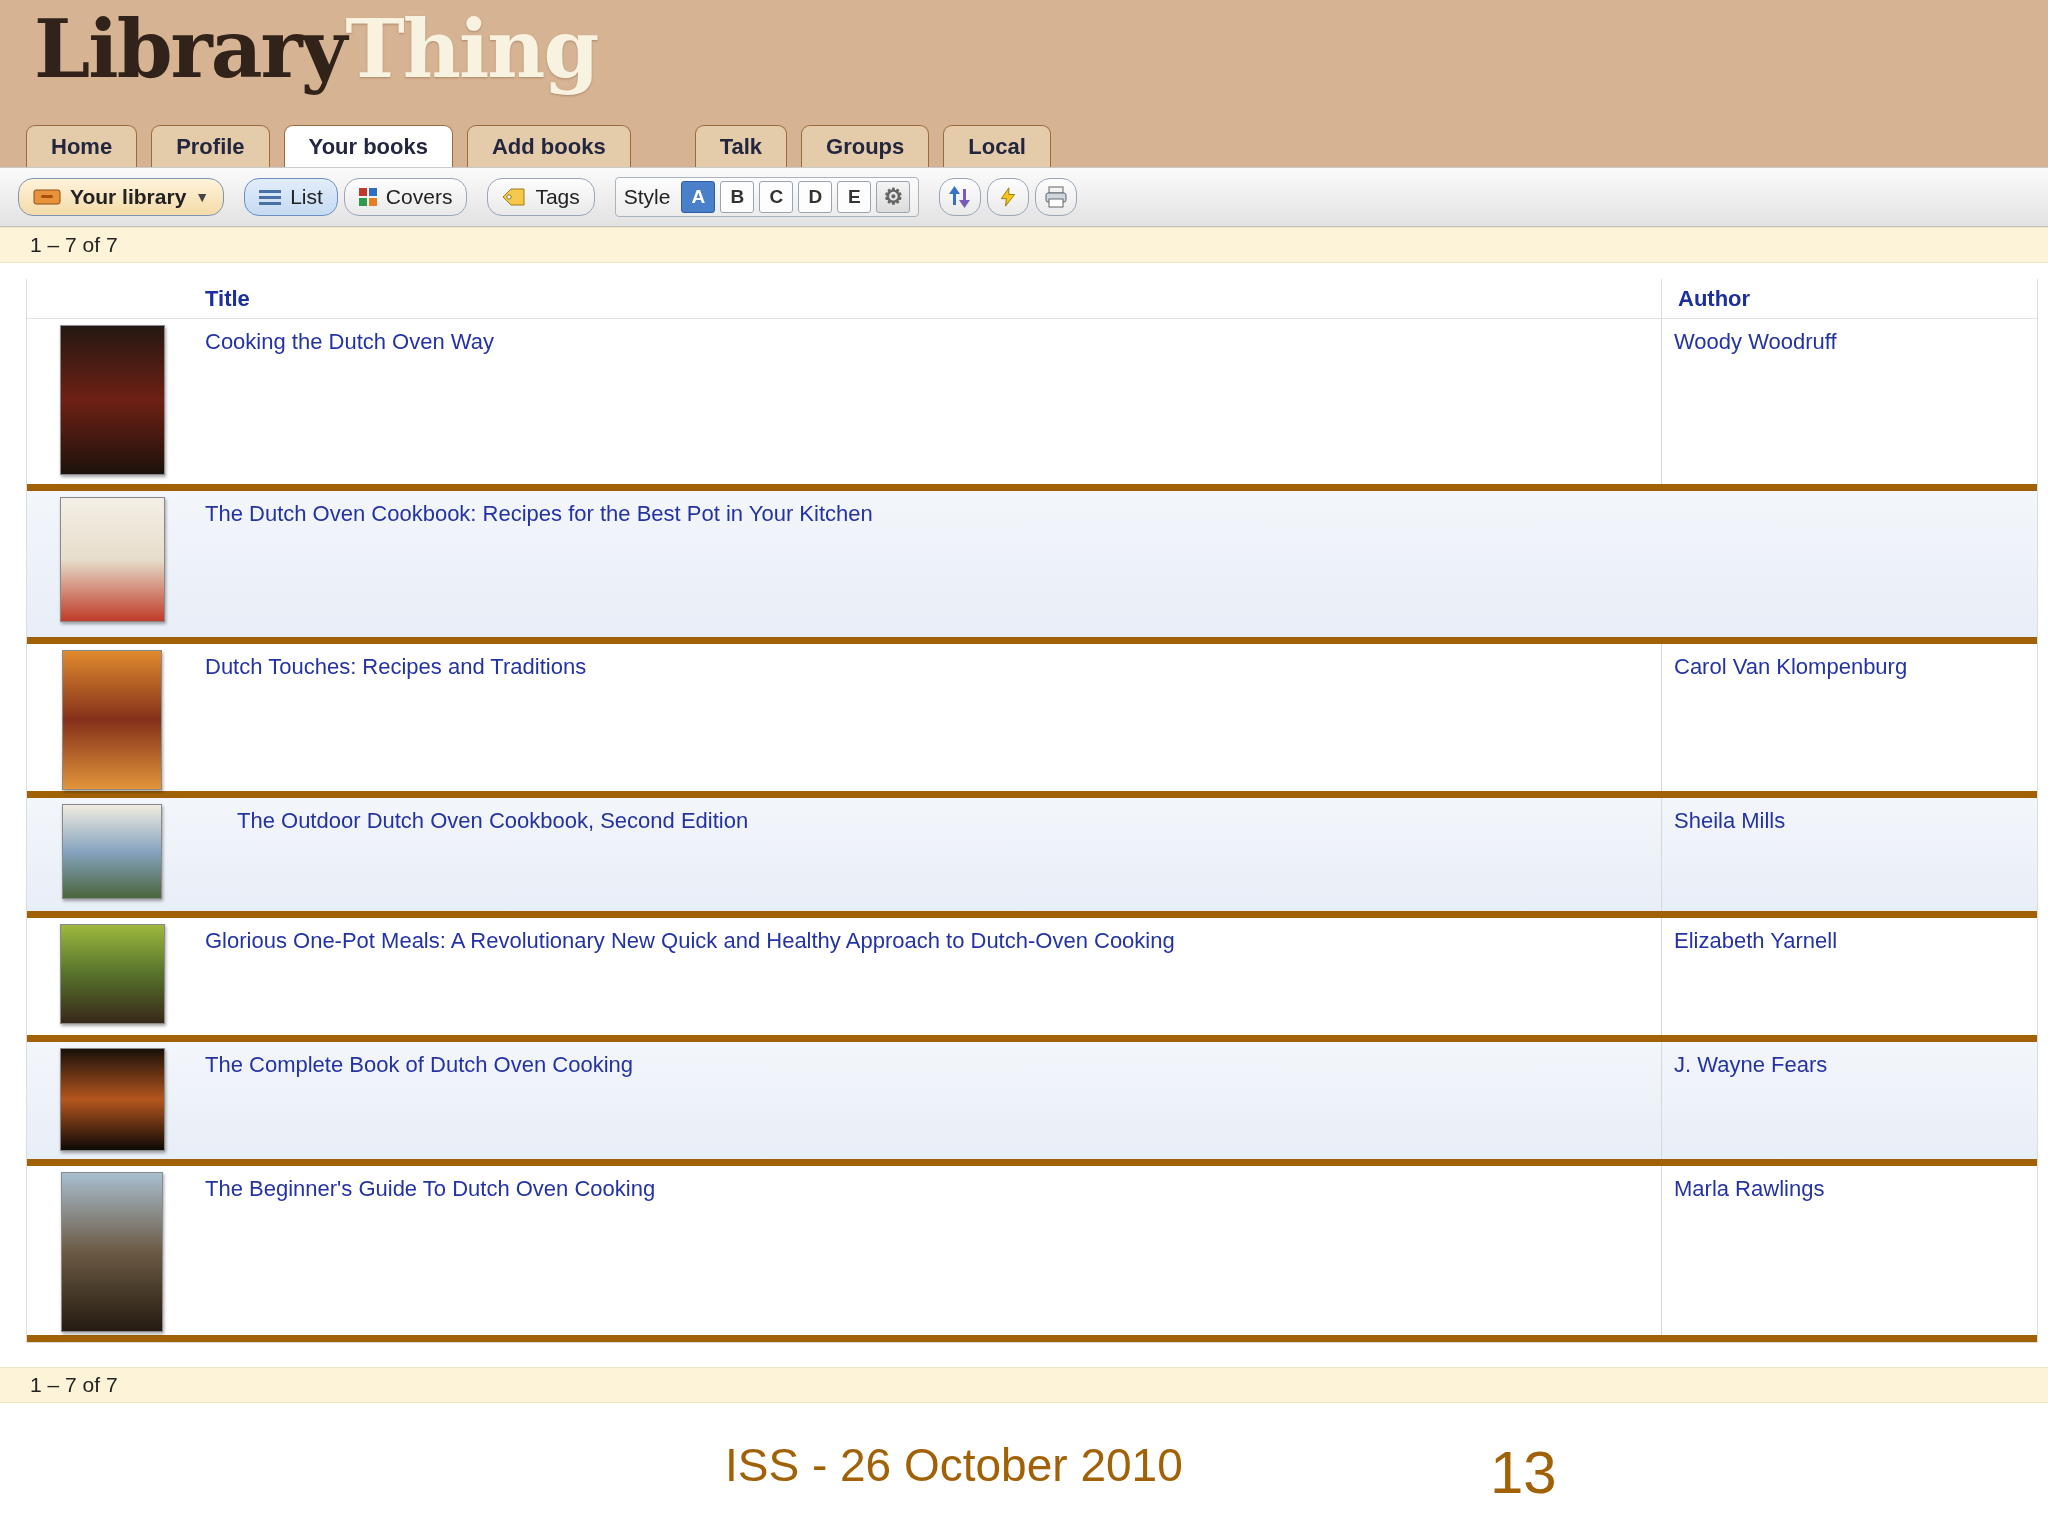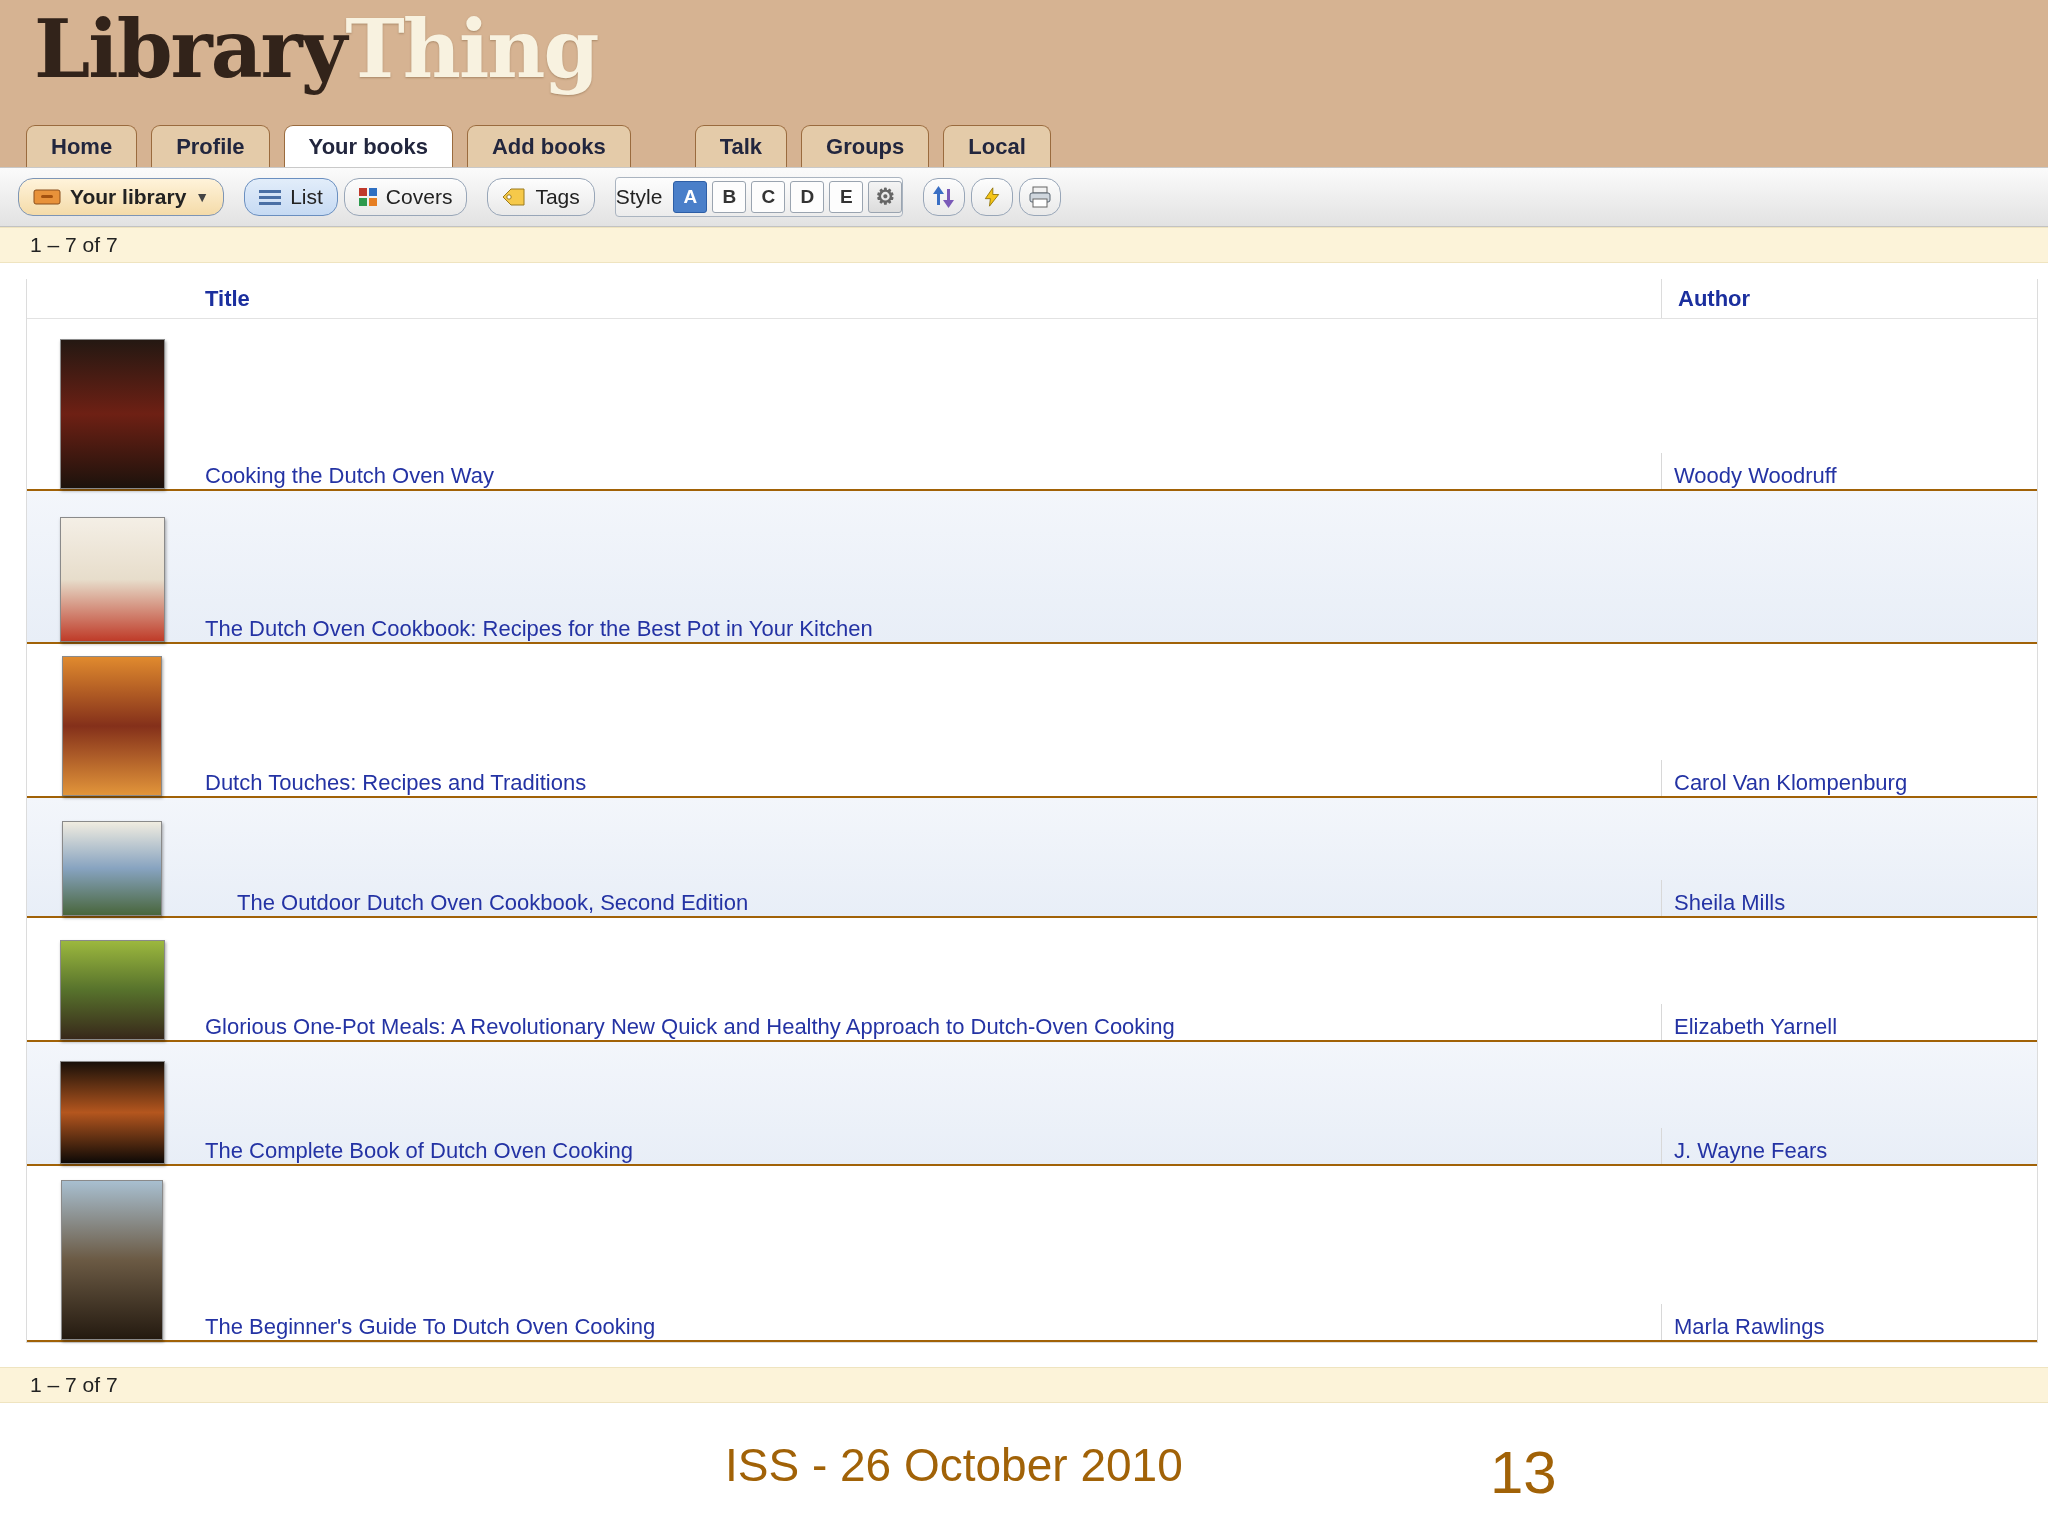--- a/index.html
+++ b/index.html
@@ -17,42 +17,42 @@
   .tab.active { background:#ffffff; }
   .tab.gap { margin-left:50px; }
 
   
   .toolbar { height:60px; background:linear-gradient(#fbfbfb,#e2e2e2); border-top:1px solid #c9c9c9; border-bottom:1px solid #c2c2c2; display:flex; align-items:center; padding:0 18px; gap:20px; }
   .tbtn { height:38px; display:inline-flex; align-items:center; gap:9px; padding:0 14px; background:linear-gradient(#fdfdfd,#e9e9e9); border:1px solid #98a6b8; border-radius:15px; font-size:21px; color:#222; cursor:pointer; font-family:"Liberation Sans", sans-serif; }
   .tbtn.selected { background:linear-gradient(#e2edfa,#c6daf3); border-color:#6a8fc0; }
   .library-btn { background:linear-gradient(#fff3da,#f4dba9); border-color:#7d95b5; font-weight:bold; }
   .library-btn .caret { font-size:14px; color:#444; }
   .btn-group { display:inline-flex; gap:6px; }
-  .style-group { display:inline-flex; align-items:center; gap:5px; background:linear-gradient(#fdfdfd,#ececec); border:1px solid #aab4c0; border-radius:4px; height:40px; padding:0 0; }
+  .style-group { display:inline-flex; align-items:center; gap:5px; background:linear-gradient(#fdfdfd,#ececec); border:1px solid #aab4c0; border-radius:4px; height:40px; padding:0 8px; }
   .style-label { font-size:21px; color:#222; margin-right:6px; }
   .style-btn { width:34px; height:32px; border:1px solid #9aa4b0; background:#fdfdfd; border-radius:3px; font-size:19px; font-weight:bold; color:#333; cursor:pointer; display:flex; align-items:center; justify-content:center; font-family:"Liberation Sans", sans-serif; }
   .style-btn.selected { background:#4a7fc9; border-color:#2d5ea6; color:#fff; }
   .style-btn.gear-btn { color:#666; font-size:22px; background:linear-gradient(#f4f4f4,#dcdcdc); }
   .icon-btn { width:42px; justify-content:center; padding:0; }
   .icon { display:inline-flex; align-items:center; justify-content:center; }
 
   
   .pagination { height:36px; background:#fcf3d9; border-top:1px solid #efe4c0; border-bottom:1px solid #efe4c0; display:flex; align-items:center; padding-left:30px; font-size:21px; color:#222; }
   .pagination.bottom { margin-top:24px; }
 
   
   .table-wrap { margin:16px 10px 0 26px; width:2012px; border:1px solid #dcdcdc; border-top:none; background:#fff; }
   .thead { display:flex; height:40px; background:#fff; border-bottom:1px solid #e2e2e2; }
   .hcell { display:flex; align-items:center; }
   .h-cover { width:170px; flex:none; }
   .h-title { flex:1; padding-left:8px; }
   .h-author { width:376px; flex:none; padding-left:16px; border-left:1px solid #dcdcdc; }
   .hcell span { color:#1b2f9e; font-weight:bold; font-size:22px; cursor:pointer; }
 
-  .book-row { display:flex; border-bottom:2px solid #a16207; background:#fff;align-items:flex-end; }
+  .book-row { display:flex; border-bottom:7px solid #a16207; background:#fff; }
   .book-row.alt { background:linear-gradient(#f3f6fb,#e8eef7); }
   .cell-cover { width:170px; flex:none; display:flex; justify-content:center; align-items:flex-start; padding-top:6px; }
   .cover { border:1px solid #8a8a8a; box-shadow:1px 2px 3px rgba(0,0,0,.35); cursor:pointer; }
   .cell-title { flex:1; padding:10px 8px 0; }
   .cell-author { width:376px; flex:none; padding:10px 0 0 12px; border-left:1px solid #d8d8d8; }
   .title-link, .author-link { color:#2433a4; font-size:22px; cursor:pointer; }
 
   
   .slide-footer { position:absolute; top:1438px; left:0; width:100%; height:60px; color:#a16207; }
   .slide-caption { position:absolute; left:725px; font-size:46px; }

